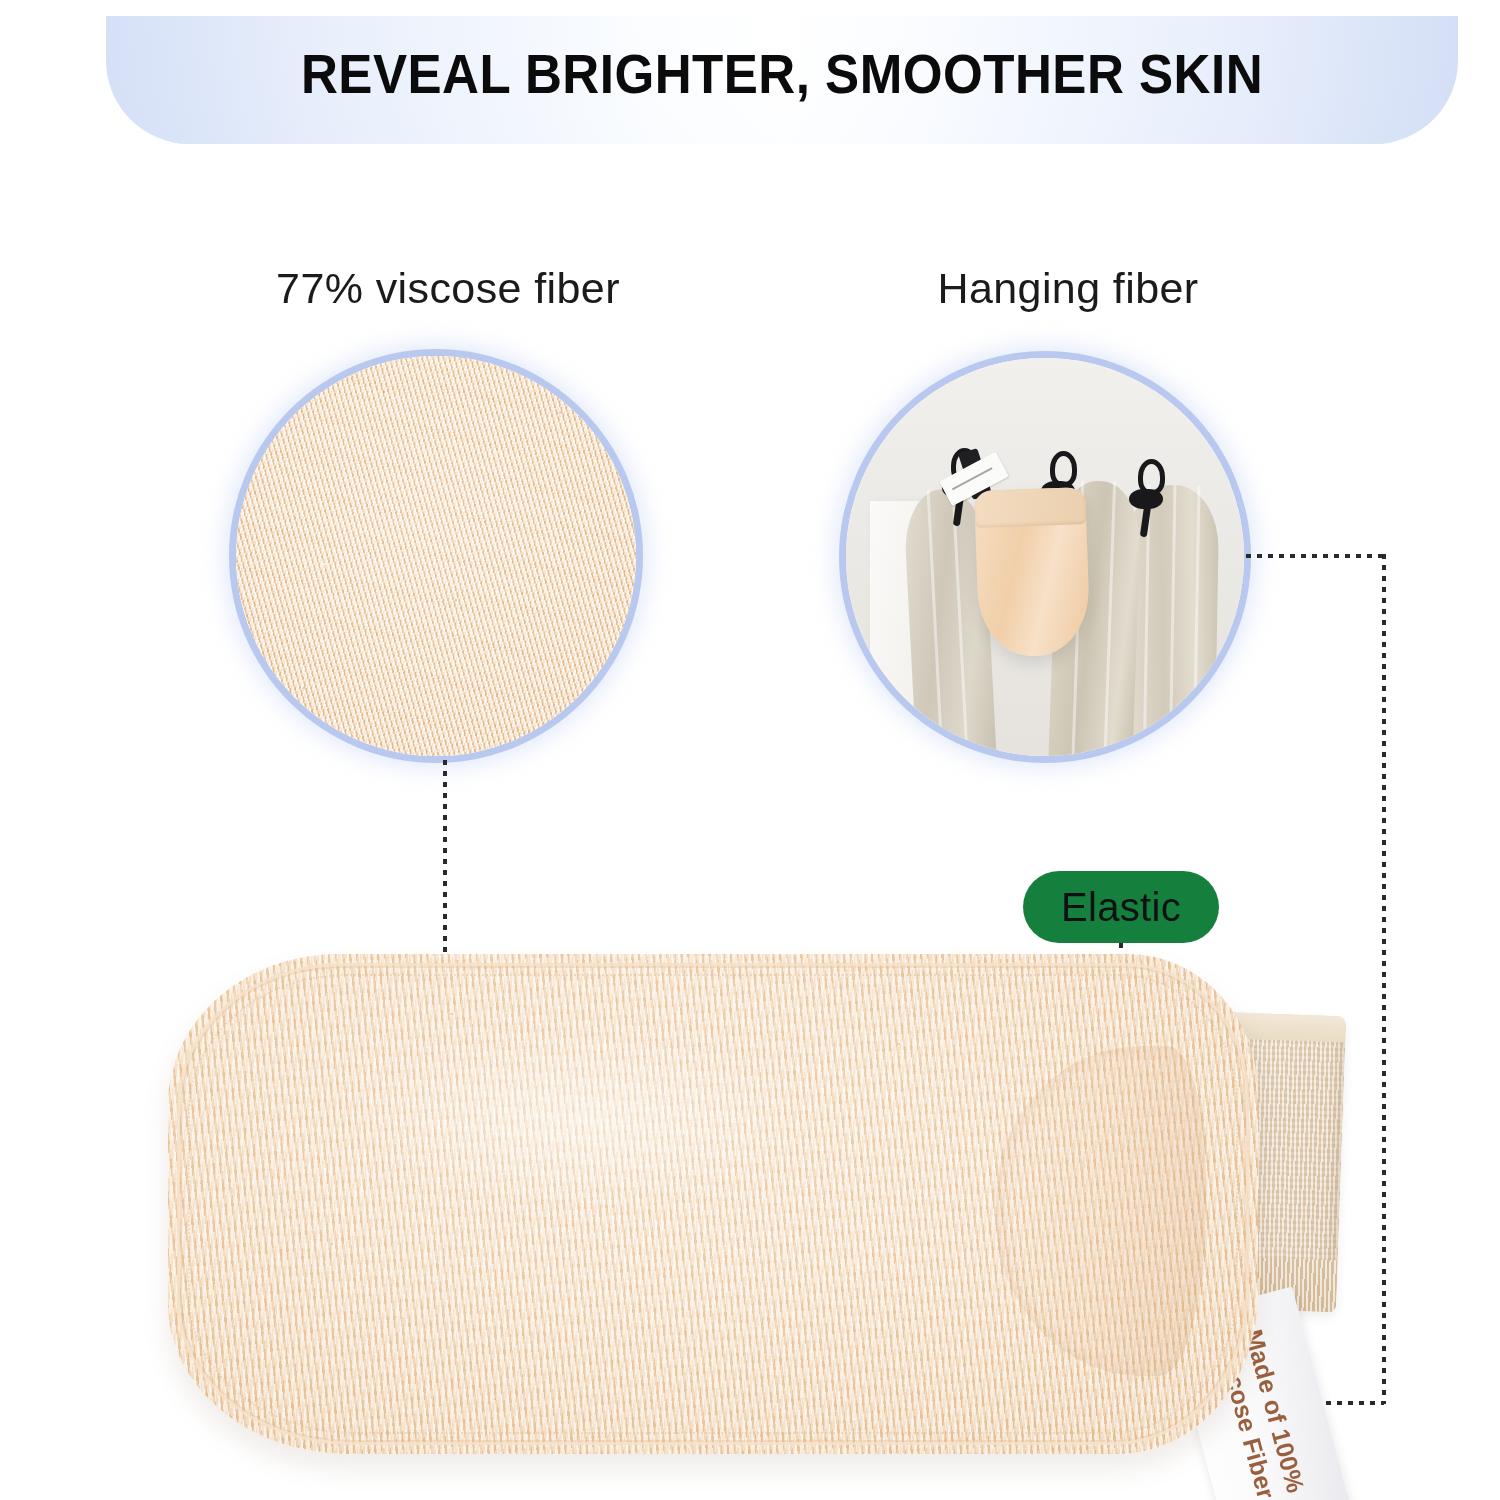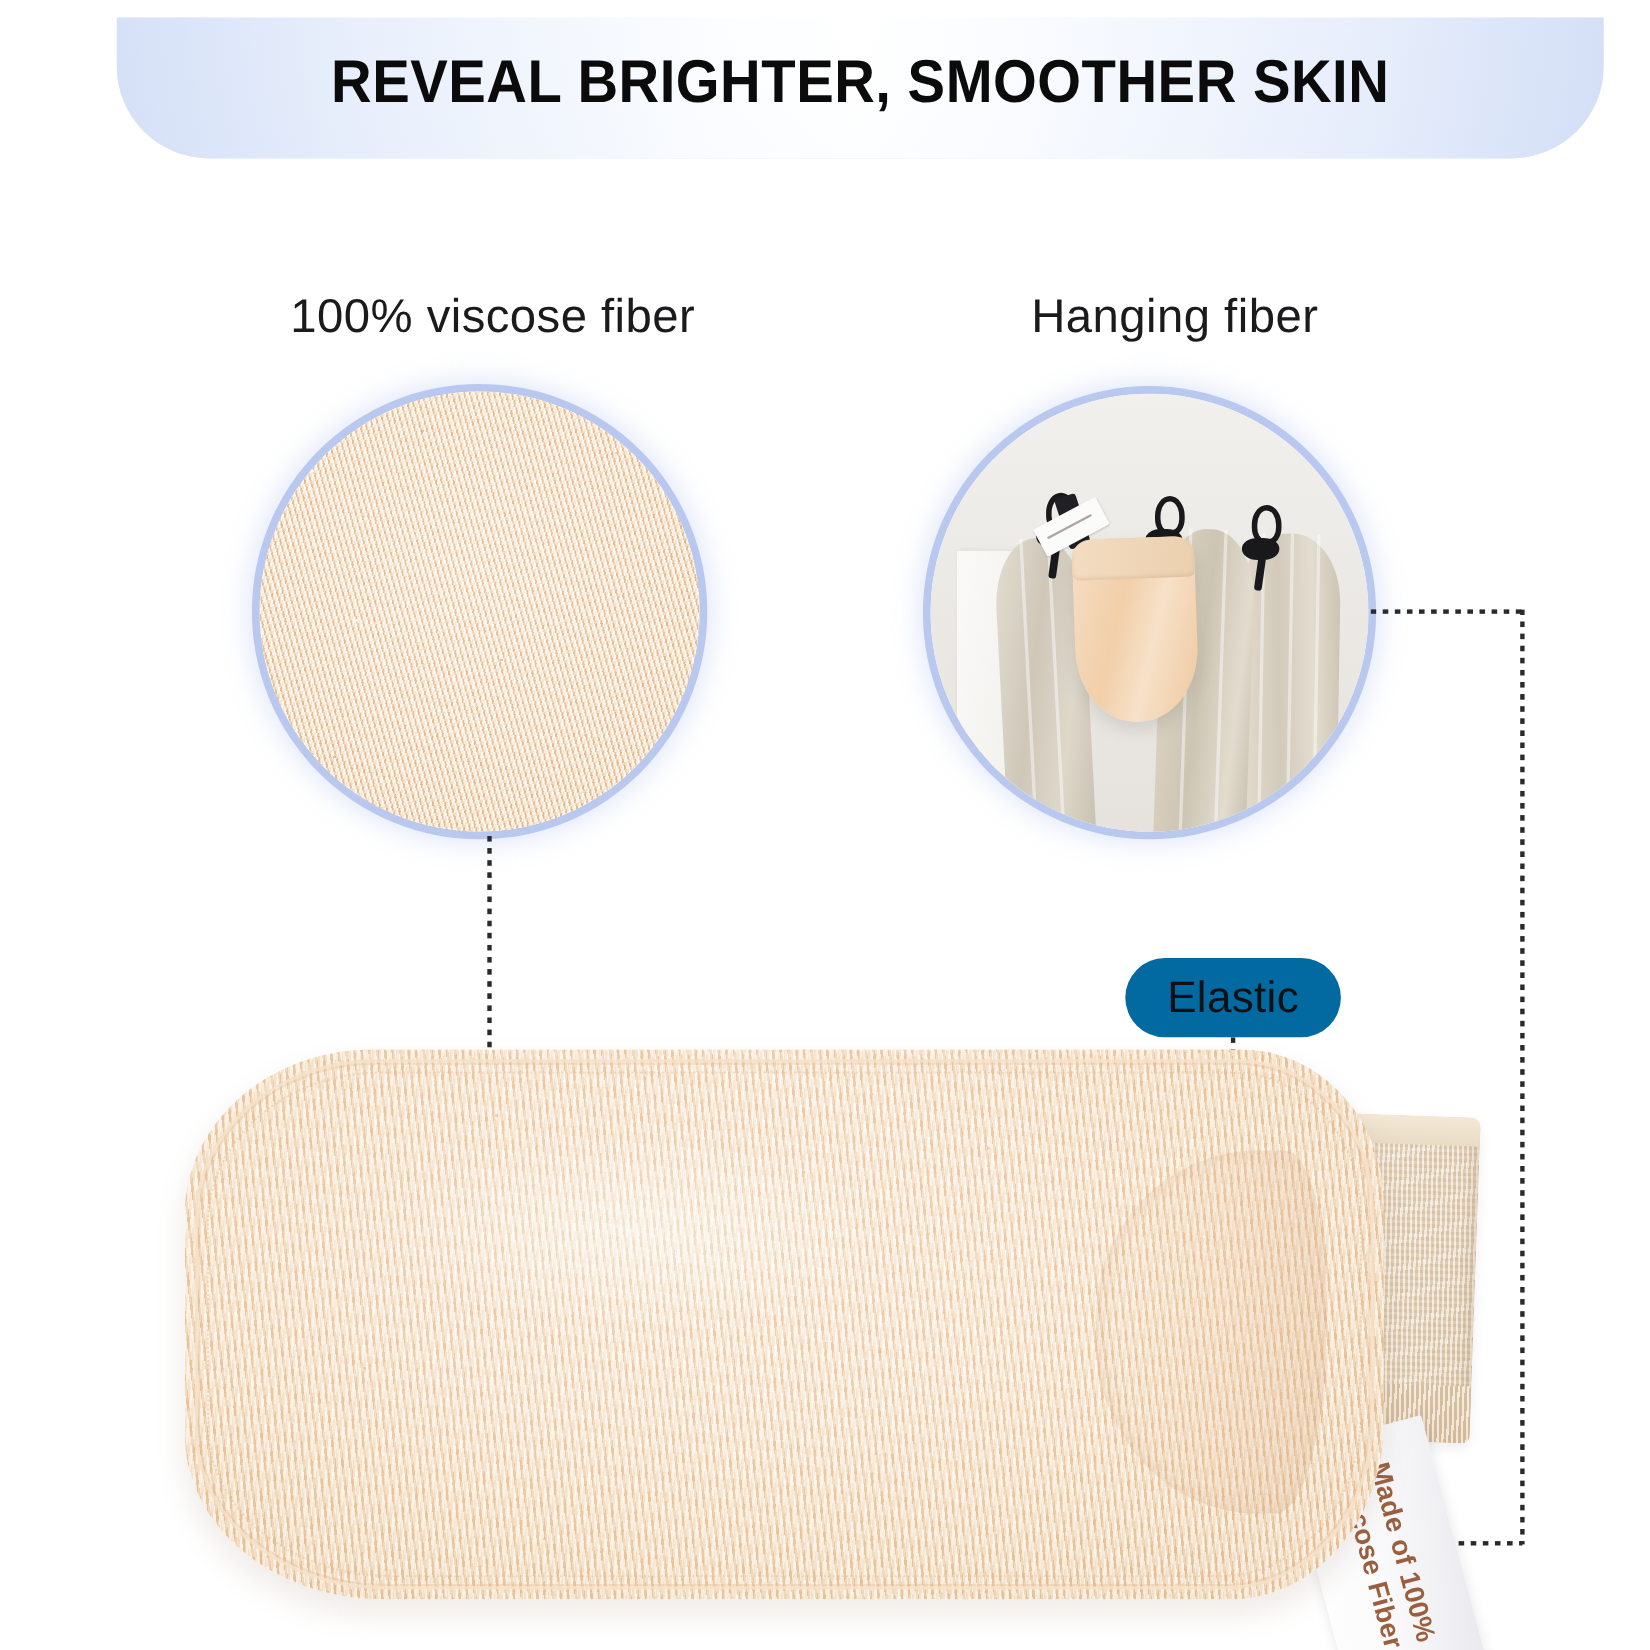--- a/index.html
+++ b/index.html
@@ -133,21 +133,21 @@
   .doth{
     position:absolute;height:4px;
     background-image:linear-gradient(90deg,#2a2a2c 50%, rgba(255,255,255,0) 0);
     background-size:11px 4px;background-repeat:repeat-x;
   }
   .enddot{position:absolute;width:21px;height:21px;border-radius:50%;background:#8aa6e8;}
 
   
   .pill{
     position:absolute;left:995px;top:855px;width:196px;height:72px;
-    border-radius:40px;background:#0369a1;
+    border-radius:40px;background:#15803d;
     display:flex;align-items:center;justify-content:center;
   }
   .pill span{
     font-family:"Liberation Sans", sans-serif;
     font-weight:300;font-size:40px;color:#111114;letter-spacing:.3px;
   }
 
   
   .product{position:absolute;left:0;top:0;width:1500px;height:1500px;}
 
@@ -254,21 +254,21 @@
 </head>
 <body>
 
 <div id="stage">
 
   <div class="banner">
     <div class="banner-sheen"></div>
     <div class="banner-title">REVEAL BRIGHTER, SMOOTHER SKIN</div>
   </div>
 
-  <div class="cap cap-fiber">100% viscose fiber</div>
+  <div class="cap cap-fiber">77% viscose fiber</div>
   <div class="cap cap-loop">Hanging fiber</div>
 
   <div class="circ circ-fiber">
     <div class="fabric"></div>
     <div class="fabric-speck"></div>
   </div>
 
   <div class="circ circ-loop">
     <div class="scene">
       <div class="wall-panel"></div>

